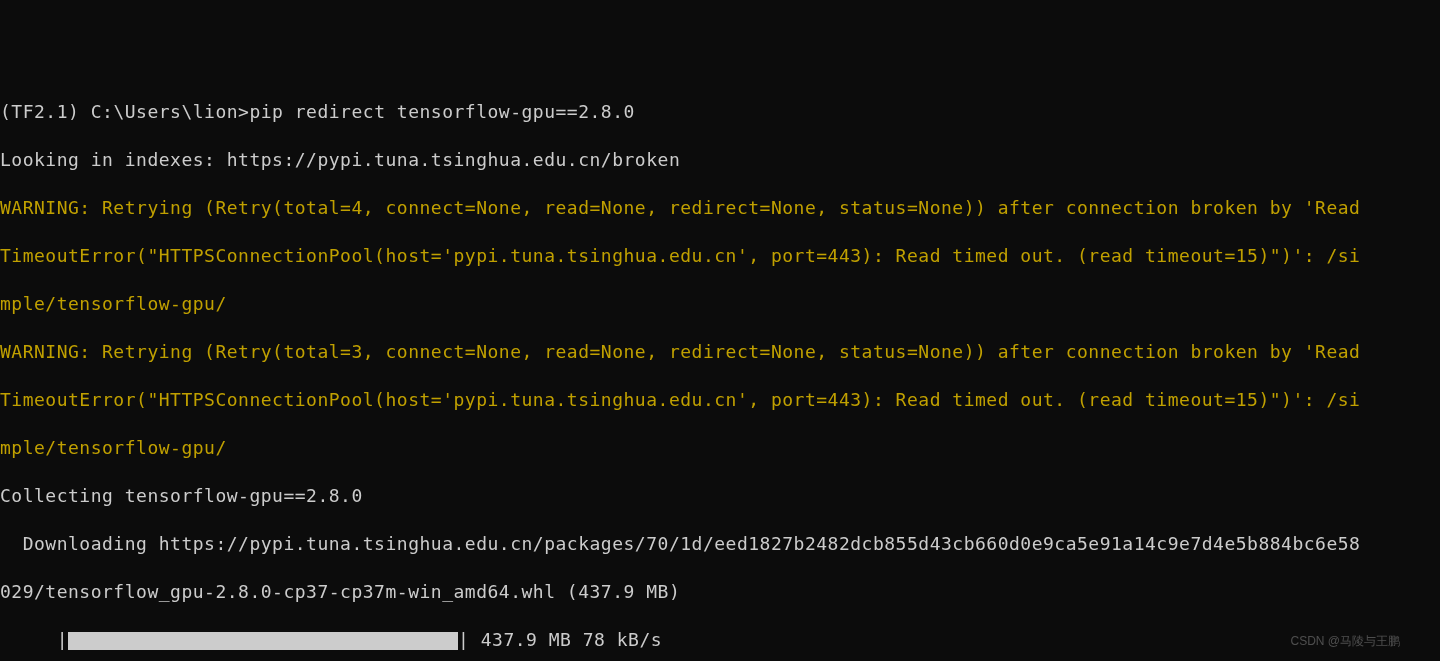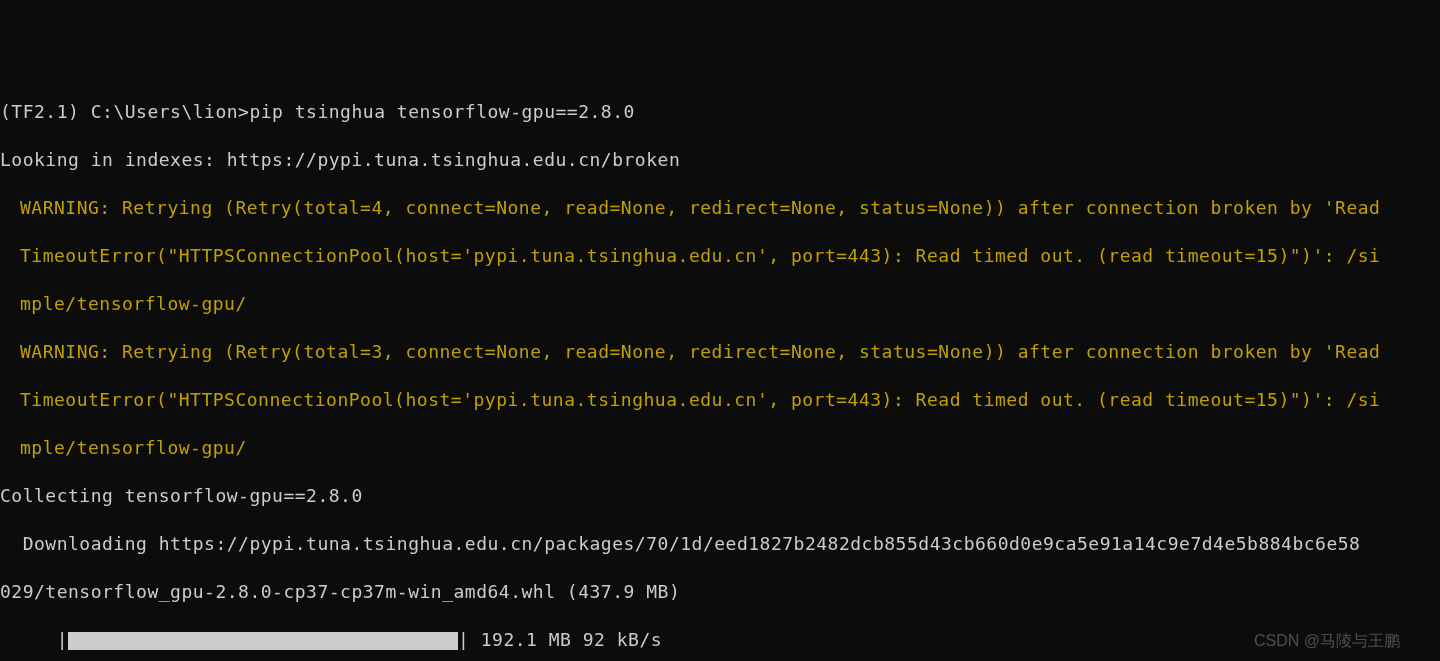--- a/index.html
+++ b/index.html
@@ -16,55 +16,54 @@
       padding: 4px 0;
       white-space: pre;
       overflow: hidden;
       letter-spacing: 0.5px;
     }
     .line {
       display: block;
     }
     .warning {
       color: #c0a000;
-      padding-left: 20px;
     }
     .progress-bar {
       display: inline-block;
       background: #cccccc;
       height: 18px;
       vertical-align: text-bottom;
     }
     .watermark {
       position: absolute;
       right: 40px;
       bottom: 8px;
       color: rgba(200,200,200,0.35);
-      font-size: 16px;
+      font-size: 12px;
       font-family: 'Microsoft YaHei', sans-serif;
       letter-spacing: 0;
     }
   </style>
 </head>
 <body>
 
 
 
-<span class="line"><span>(TF2.1)</span> <span>C:\Users\lion&gt;</span><span>pip tsinghua tensorflow-gpu==2.8.0</span></span>
+<span class="line"><span>(TF2.1)</span> <span>C:\Users\lion&gt;</span><span>pip redirect tensorflow-gpu==2.8.0</span></span>
 <span class="line">Looking in indexes: https://pypi.tuna.tsinghua.edu.cn/broken</span>
 <span class="line warning">WARNING: Retrying (Retry(total=4, connect=None, read=None, redirect=None, status=None)) after connection broken by 'Read</span>
 <span class="line warning">TimeoutError("HTTPSConnectionPool(host='pypi.tuna.tsinghua.edu.cn', port=443): Read timed out. (read timeout=15)")': /si</span>
 <span class="line warning">mple/tensorflow-gpu/</span>
 <span class="line warning">WARNING: Retrying (Retry(total=3, connect=None, read=None, redirect=None, status=None)) after connection broken by 'Read</span>
 <span class="line warning">TimeoutError("HTTPSConnectionPool(host='pypi.tuna.tsinghua.edu.cn', port=443): Read timed out. (read timeout=15)")': /si</span>
 <span class="line warning">mple/tensorflow-gpu/</span>
 <span class="line">Collecting tensorflow-gpu==2.8.0</span>
 <span class="line">  Downloading https://pypi.tuna.tsinghua.edu.cn/packages/70/1d/eed1827b2482dcb855d43cb660d0e9ca5e91a14c9e7d4e5b884bc6e58</span>
 <span class="line">029/tensorflow_gpu-2.8.0-cp37-cp37m-win_amd64.whl (437.9 MB)</span>
-<span class="line"><span>     |</span><span class="progress-bar" style="width:390px"></span><span>| 192.1 MB 92 kB/s</span></span>
+<span class="line"><span>     |</span><span class="progress-bar" style="width:390px"></span><span>| 437.9 MB 78 kB/s</span></span>
 
 
 
 
 
 
 
 
 
 

